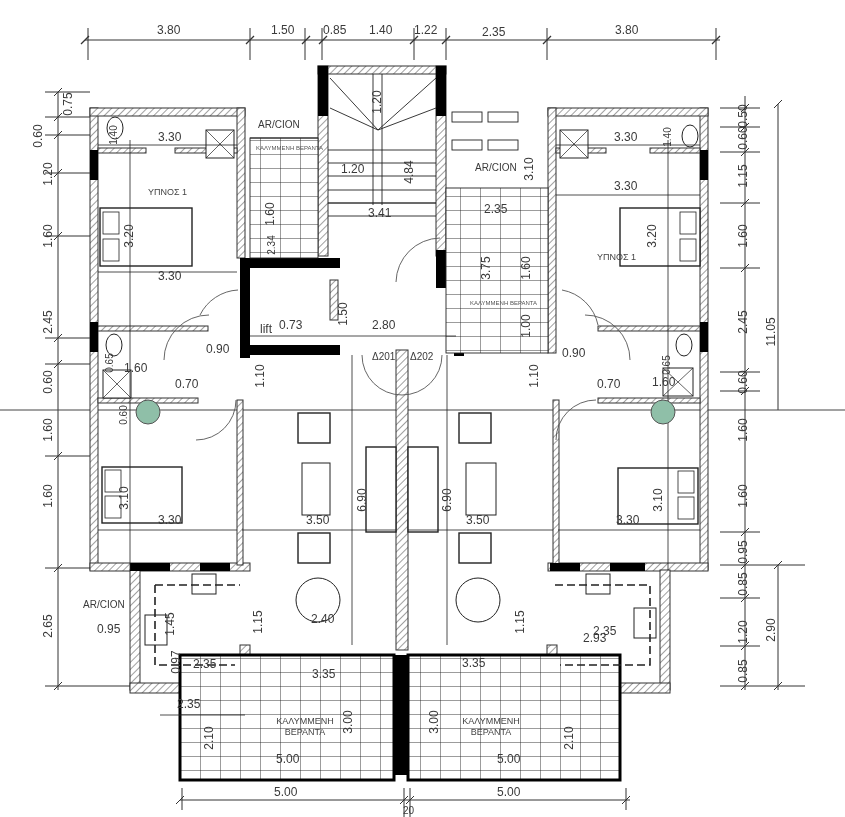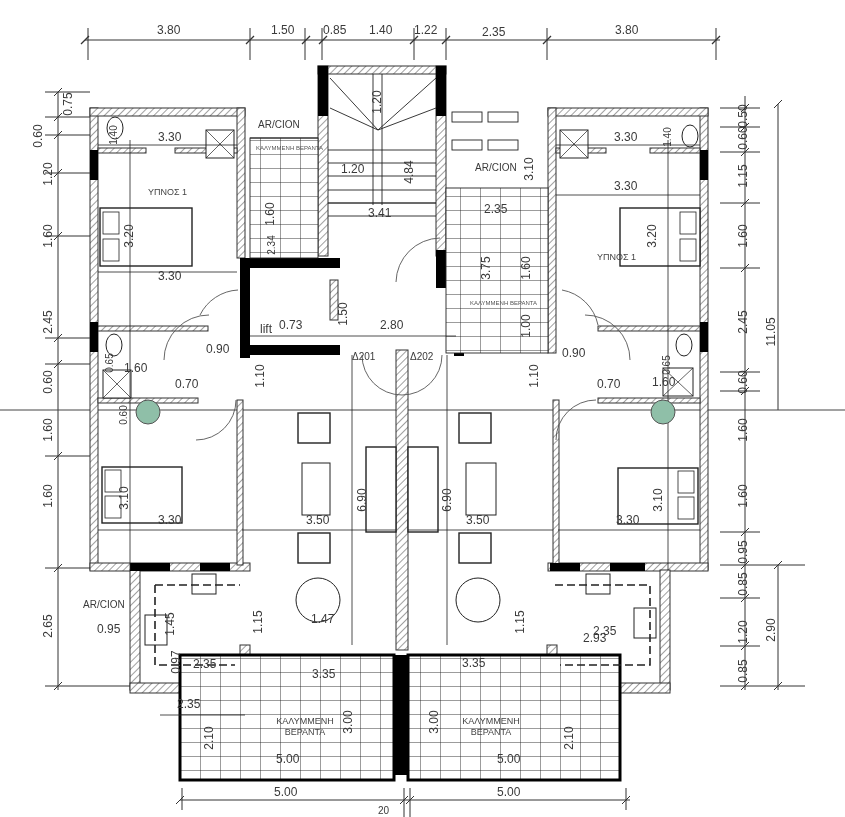--- a/index.html
+++ b/index.html
@@ -249,21 +249,21 @@
 <div class="lbl v" style="left:731px;top:424px">1.60</div>
 <div class="lbl v" style="left:731px;top:490px">1.60</div>
 <div class="lbl v" style="left:731px;top:546px">0.95</div>
 <div class="lbl v" style="left:731px;top:578px">0.85</div>
 <div class="lbl v" style="left:731px;top:626px">1.20</div>
 <div class="lbl v" style="left:731px;top:665px">0.85</div>
 <div class="lbl v" style="left:756px;top:326px">11.05</div>
 <div class="lbl v" style="left:759px;top:624px">2.90</div>
 
 <div class="lbl" style="left:274px;top:786px">5.00</div>
-<div class="lbl sm" style="left:378px;top:806px">20</div>
+<div class="lbl sm" style="left:403px;top:806px">20</div>
 <div class="lbl" style="left:497px;top:786px">5.00</div>
 
 <div class="lbl" style="left:158px;top:131px">3.30</div>
 <div class="lbl v sm" style="left:104px;top:130px">1.40</div>
 <div class="lbl room" style="left:148px;top:188px">ΥΠΝΟΣ 1</div>
 <div class="lbl v" style="left:117px;top:230px">3.20</div>
 <div class="lbl" style="left:158px;top:270px">3.30</div>
 
 <div class="lbl sm" style="left:258px;top:120px">AR/CION</div>
 <div class="lbl xs" style="left:256px;top:145px;width:60px">ΚΑΛΥΜΜΕΝΗ ΒΕΡΑΝΤΑ</div>
@@ -285,22 +285,22 @@
 
 <div class="lbl" style="left:614px;top:131px">3.30</div>
 <div class="lbl v sm" style="left:658px;top:132px">1.40</div>
 <div class="lbl" style="left:614px;top:180px">3.30</div>
 <div class="lbl v" style="left:640px;top:230px">3.20</div>
 <div class="lbl room" style="left:597px;top:253px">ΥΠΝΟΣ 1</div>
 
 <div class="lbl" style="left:260px;top:323px">lift</div>
 <div class="lbl" style="left:279px;top:319px">0.73</div>
 <div class="lbl v" style="left:331px;top:308px">1.50</div>
-<div class="lbl" style="left:380px;top:319px">2.80</div>
-<div class="lbl sm" style="left:352px;top:352px">Δ201</div>
+<div class="lbl" style="left:372px;top:319px">2.80</div>
+<div class="lbl sm" style="left:372px;top:352px">Δ201</div>
 <div class="lbl sm" style="left:410px;top:352px">Δ202</div>
 
 <div class="lbl" style="left:206px;top:343px">0.90</div>
 <div class="lbl v sm" style="left:100px;top:358px">0.65</div>
 <div class="lbl" style="left:124px;top:362px">1.60</div>
 <div class="lbl" style="left:175px;top:378px">0.70</div>
 <div class="lbl v sm" style="left:114px;top:410px">0.60</div>
 <div class="lbl v" style="left:248px;top:370px">1.10</div>
 
 <div class="lbl" style="left:562px;top:347px">0.90</div>
@@ -317,21 +317,21 @@
 <div class="lbl" style="left:466px;top:514px">3.50</div>
 <div class="lbl" style="left:616px;top:514px">3.30</div>
 <div class="lbl v" style="left:646px;top:494px">3.10</div>
 
 <div class="lbl sm" style="left:83px;top:600px">AR/CION</div>
 <div class="lbl" style="left:97px;top:623px">0.95</div>
 <div class="lbl v" style="left:158px;top:618px">1.45</div>
 <div class="lbl v" style="left:164px;top:656px">0.97</div>
 <div class="lbl" style="left:193px;top:658px">2.35</div>
 <div class="lbl v" style="left:246px;top:616px">1.15</div>
-<div class="lbl" style="left:311px;top:613px">1.47</div>
+<div class="lbl" style="left:311px;top:613px">2.40</div>
 
 <div class="lbl v" style="left:508px;top:616px">1.15</div>
 <div class="lbl" style="left:593px;top:625px">2.35</div>
 <div class="lbl" style="left:583px;top:632px">2.93</div>
 
 <div class="lbl" style="left:312px;top:668px">3.35</div>
 <div class="lbl" style="left:462px;top:657px">3.35</div>
 <div class="lbl" style="left:177px;top:698px">2.35</div>
 <div class="lbl v" style="left:197px;top:732px">2.10</div>
 <div class="lbl mid" style="left:267px;top:716px;width:76px"><span>ΚΑΛΥΜΜΕΝΗ</span><br><span>ΒΕΡΑΝΤΑ</span></div>

